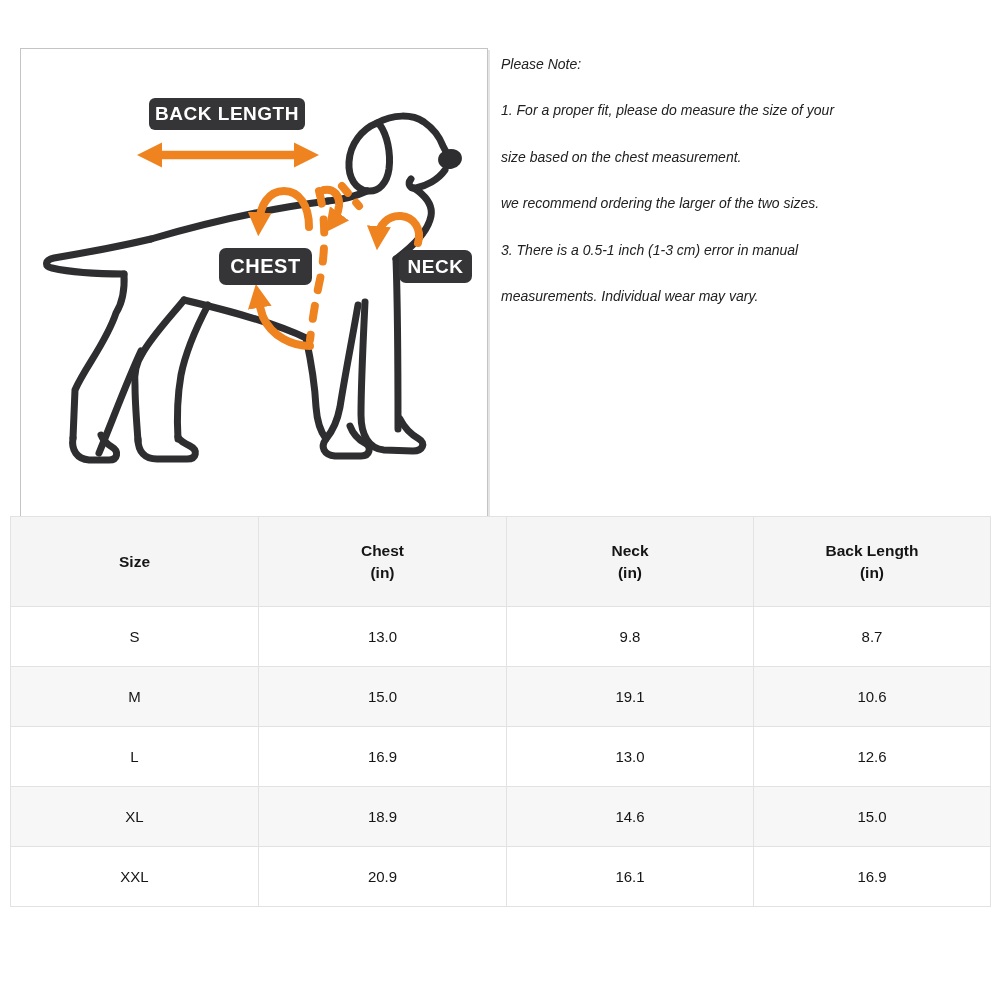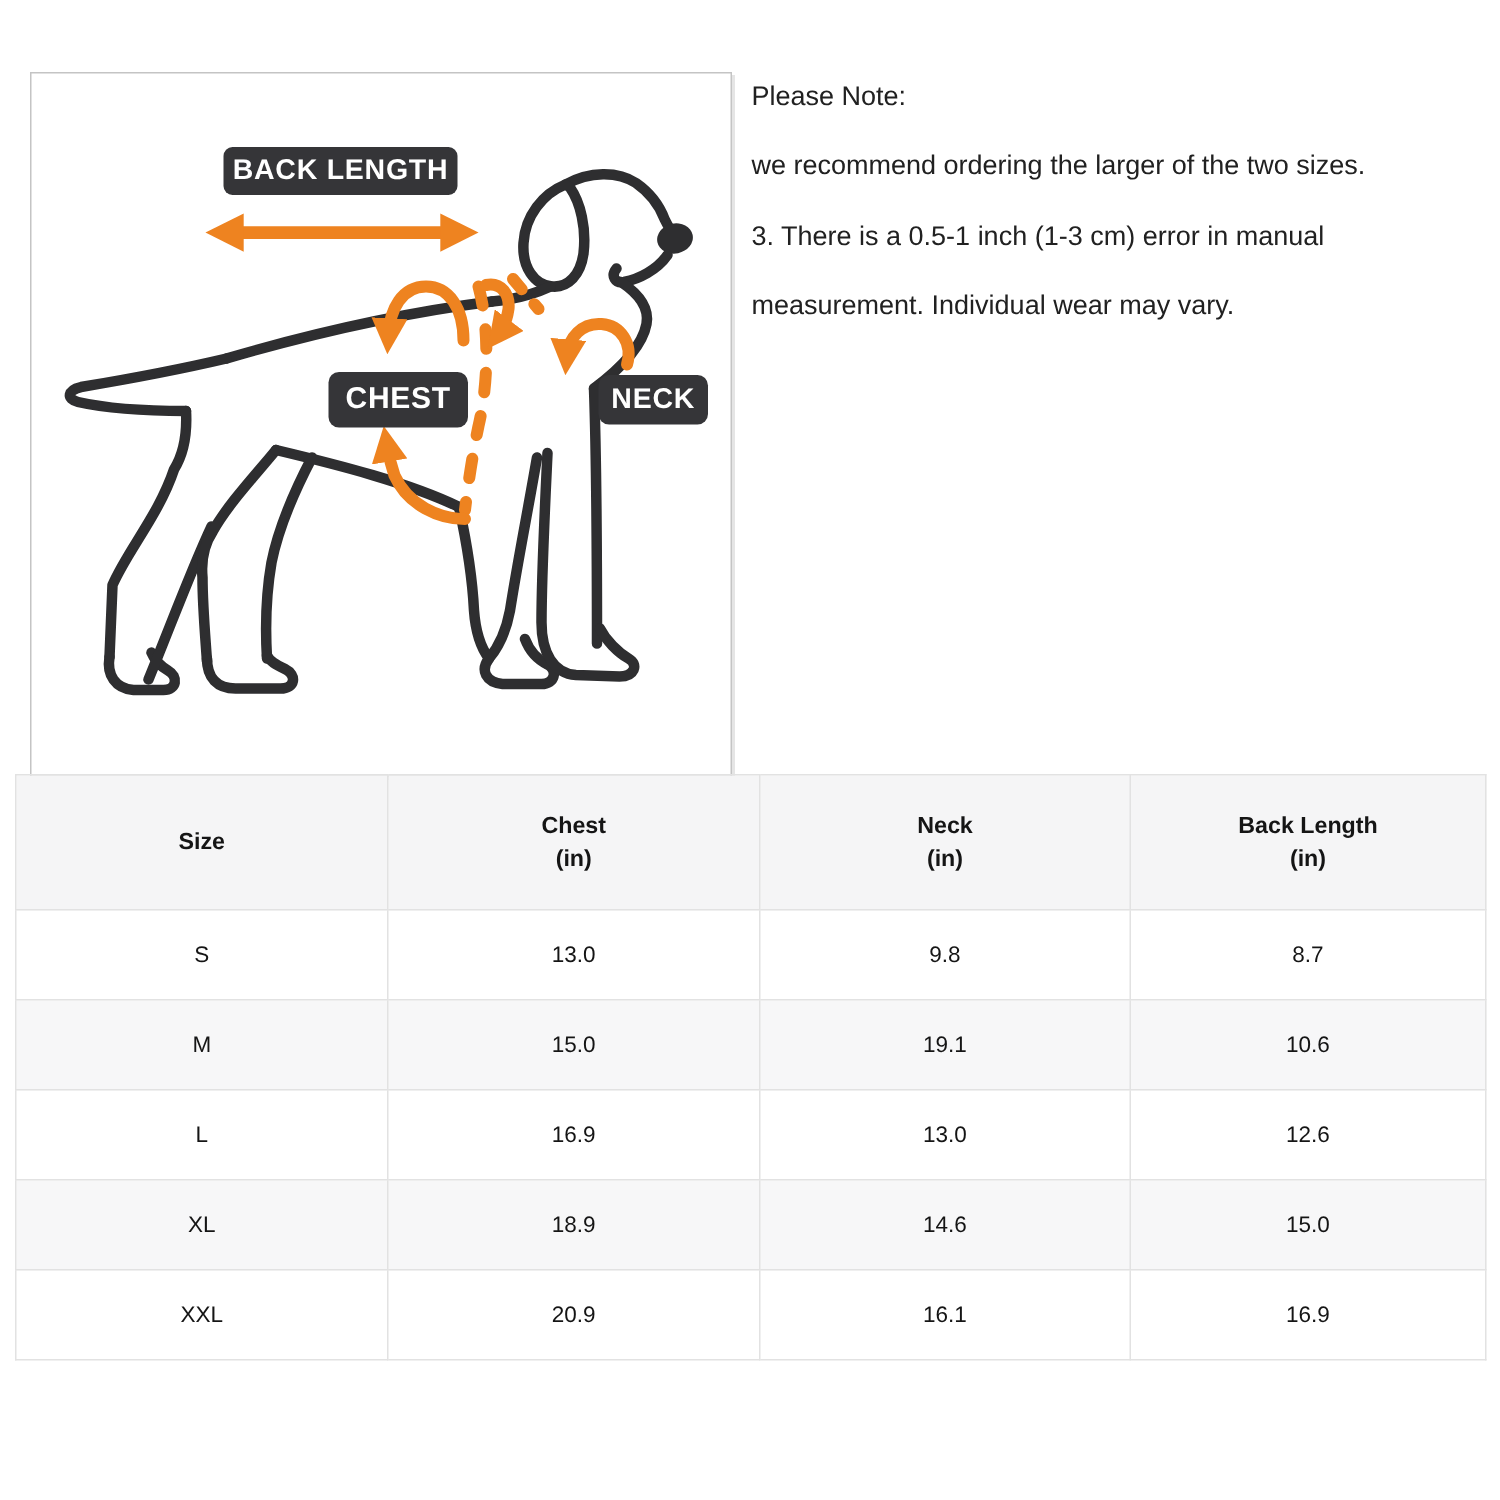--- a/index.html
+++ b/index.html
@@ -35,21 +35,21 @@
 
   .pill{position:absolute;background:var(--label-bg);color:#fff;font-weight:bold;
     border-radius:6px;display:flex;align-items:center;justify-content:center;
     letter-spacing:0.5px;}
   .pill-backlength{left:128px;top:49px;width:156px;height:32px;font-size:19px;}
   .pill-chest{left:198px;top:199px;width:93px;height:37px;font-size:20px;border-radius:7px;}
   .pill-neck{left:378px;top:201px;width:73px;height:33px;font-size:19px;border-radius:7px;}
 
   
   .notes{position:absolute;left:501px;top:41px;width:498px;}
-  .note-line{font-size:18px;line-height:46.4px;white-space:nowrap;color:var(--text);}
+  .note-line{font-size:14px;line-height:46.4px;white-space:nowrap;color:var(--text);font-style:italic;}
 
   
   .size-table{position:absolute;left:10px;top:516px;width:980px;
     border-collapse:collapse;table-layout:fixed;}
   .size-table th,.size-table td{border:1px solid var(--table-border);
     text-align:center;vertical-align:middle;color:#151515;}
   .size-table thead th{height:90px;background:var(--header-bg);
     font-size:15.5px;font-weight:bold;white-space:pre-line;line-height:1.38;}
   .size-table tbody td{height:60px;font-size:15px;font-weight:normal;background:#fff;}
   .size-table tbody tr:nth-child(even) td{background:var(--stripe-bg);}
@@ -121,23 +121,25 @@
       </g>
     </svg>
 
     <div class="pill pill-backlength">BACK LENGTH</div>
     <div class="pill pill-chest">CHEST</div>
     <div class="pill pill-neck">NECK</div>
   </div>
 
   <div class="notes">
     <div class="note-line">Please Note:</div>
+    <div class="note-line">1. For a proper fit, please do measure the size of your</div>
+    <div class="note-line">size based on the chest measurement.</div>
     <div class="note-line">we recommend ordering the larger of the two sizes.</div>
     <div class="note-line">3. There is a 0.5-1 inch (1-3 cm) error in manual</div>
-    <div class="note-line">measurement. Individual wear may vary.</div>
+    <div class="note-line">measurements. Individual wear may vary.</div>
   </div>
 
   <table class="size-table">
     <colgroup>
       <col class="col-size">
         <col class="col-chest">
         <col class="col-neck">
         <col class="col-back">
     </colgroup>
     <thead>

